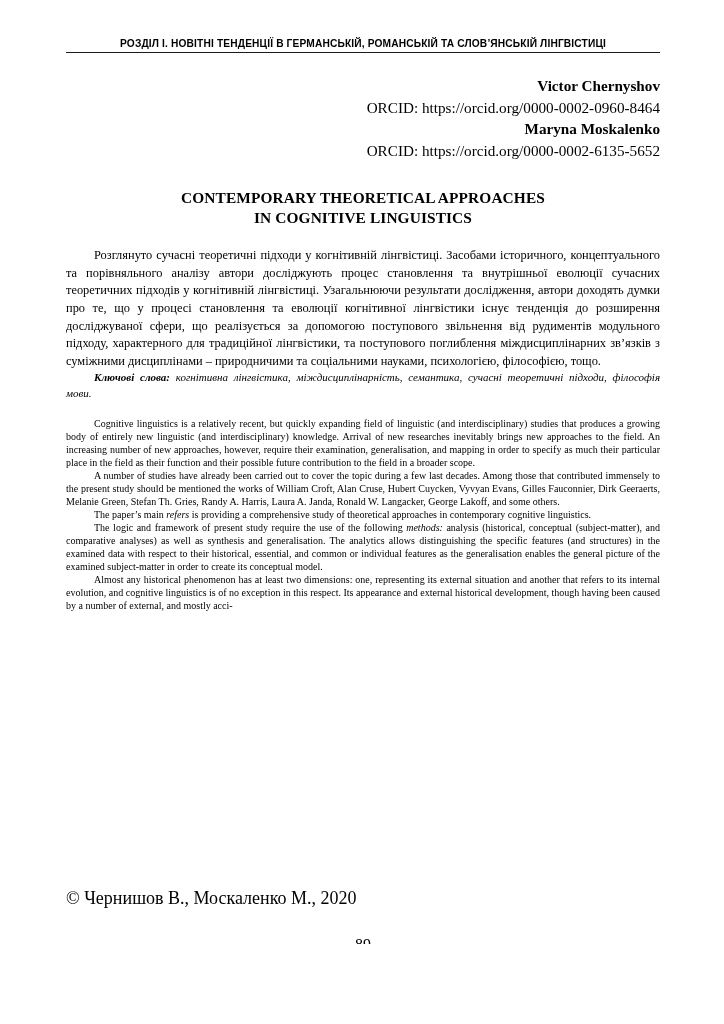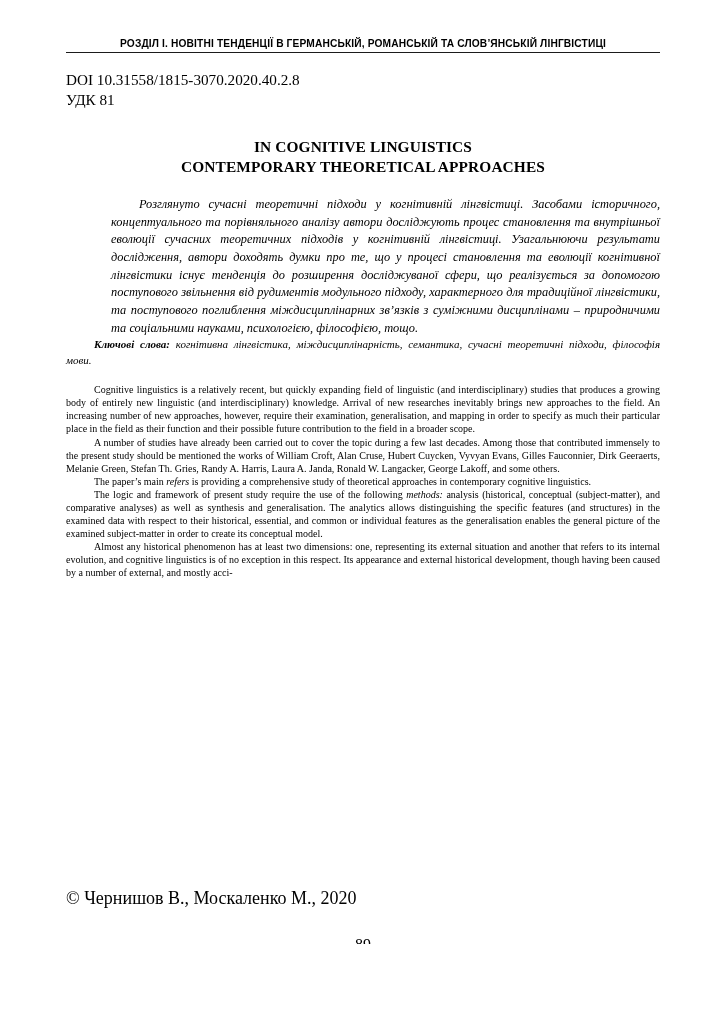--- a/index.html
+++ b/index.html
@@ -71,26 +71,24 @@
     font-weight: bold;
     font-size: 15.4px;
     line-height: 1.35;
     letter-spacing: 0.1px;
   }
 
   
   .abstract {
     margin-top: 18px;
     font-size: 12.4px;
-    font-style: italic;
     line-height: 1.42;
     text-align: justify;
     text-indent: 28px;
     hyphens: none;
-    margin-left: 45px;
   }
   .keywords {
     margin-top: 0;
     font-size: 11px;
     font-style: italic;
     line-height: 1.42;
     text-align: justify;
     text-indent: 28px;
   }
   .keywords .kw-label {
@@ -141,29 +139,31 @@
 </style>
 </head>
 <body>
 
 <div class="page">
   <div class="content">
 
     <div class="running-head">РОЗДІЛ І. НОВІТНІ ТЕНДЕНЦІЇ В ГЕРМАНСЬКІЙ,  РОМАНСЬКІЙ  ТА СЛОВ’ЯНСЬКІЙ  ЛІНГВІСТИЦІ</div>
     <div class="head-rule"></div>
 
-
-    <div class="ids">
-      <div>DOI 10.31558/1815-3070.2020.40.2.8</div>
-      <div>УДК 81</div>
+    <div class="authors">
+      <div class="author-name">Victor Chernyshov</div>
+      <div class="orcid">ORCID: https://orcid.org/0000-0002-0960-8464</div>
+      <div class="author-name">Maryna Moskalenko</div>
+      <div class="orcid">ORCID: https://orcid.org/0000-0002-6135-5652</div>
     </div>
 
+
     <div class="title">
+      <div>CONTEMPORARY THEORETICAL APPROACHES</div>
       <div>IN COGNITIVE LINGUISTICS</div>
-      <div>CONTEMPORARY THEORETICAL APPROACHES</div>
     </div>
 
     <div class="abstract">Розглянуто сучасні теоретичні підходи у когнітивній лінгвістиці. Засобами історичного, концептуального та порівняльного аналізу автори досліджують процес становлення та внутрішньої еволюції сучасних теоретичних підходів у когнітивній лінгвістиці. Узагальнюючи результати дослідження, автори доходять думки про те, що у процесі становлення та еволюції когнітивної лінгвістики існує тенденція до розширення досліджуваної сфери, що реалізується за допомогою поступового звільнення від рудиментів модульного підходу, характерного для традиційної лінгвістики, та поступового поглиблення міждисциплінарних зв’язків з суміжними дисциплінами – природничими та соціальними науками, психологією, філософією, тощо.</div>
 
     <div class="keywords">
       <span class="kw-label">Ключові слова:</span><span> когнітивна лінгвістика, міждисциплінарність, семантика, сучасні теоретичні підходи, філософія мови.</span>
     </div>
 
     <div class="body">
       <p>Cognitive linguistics is a relatively recent, but quickly expanding field of linguistic (and interdisciplinary) studies that produces a growing body of entirely new linguistic (and interdisciplinary) knowledge. Arrival of new researches inevitably brings new approaches to the field. An increasing number of new approaches, however, require their examination, generalisation, and mapping in order to specify as much their particular place in the field as their function and their possible future contribution to the field in a broader scope.</p>

